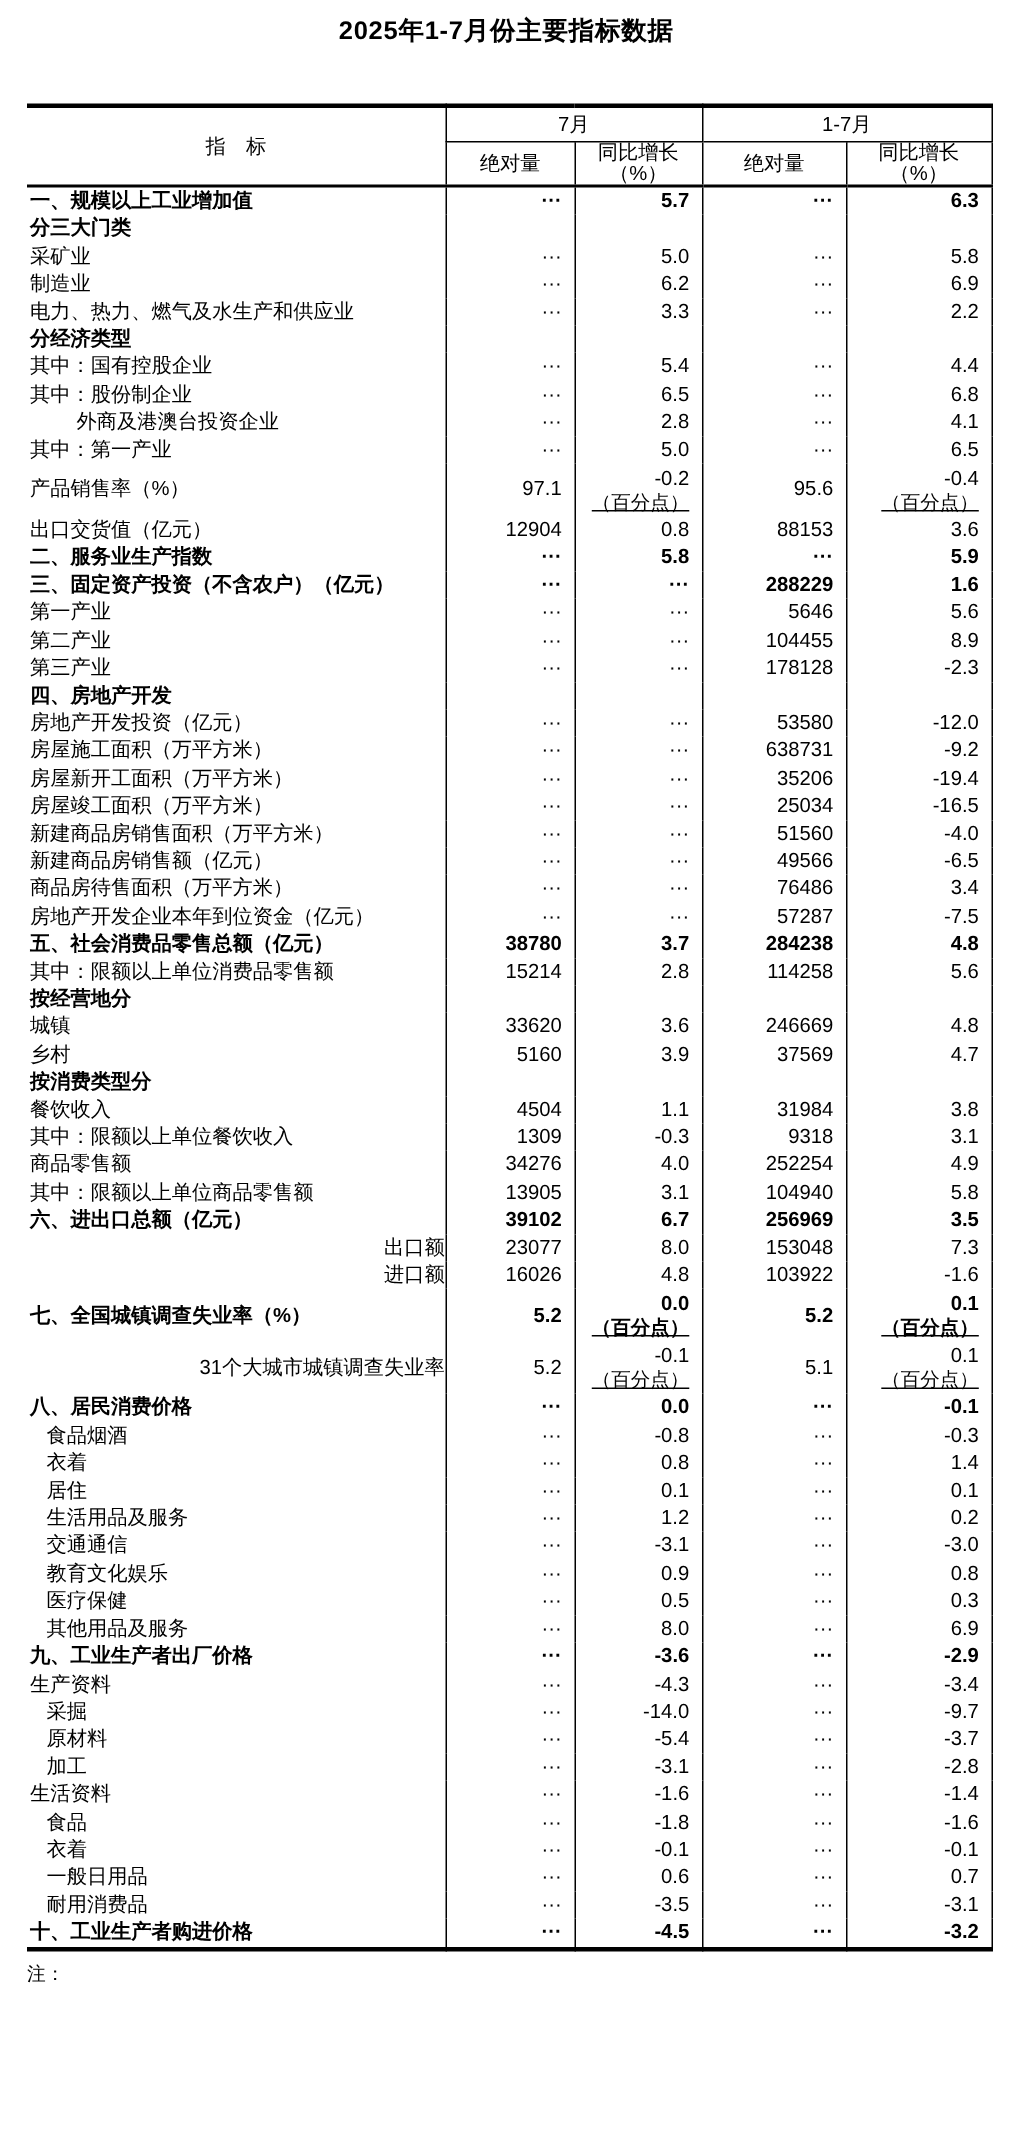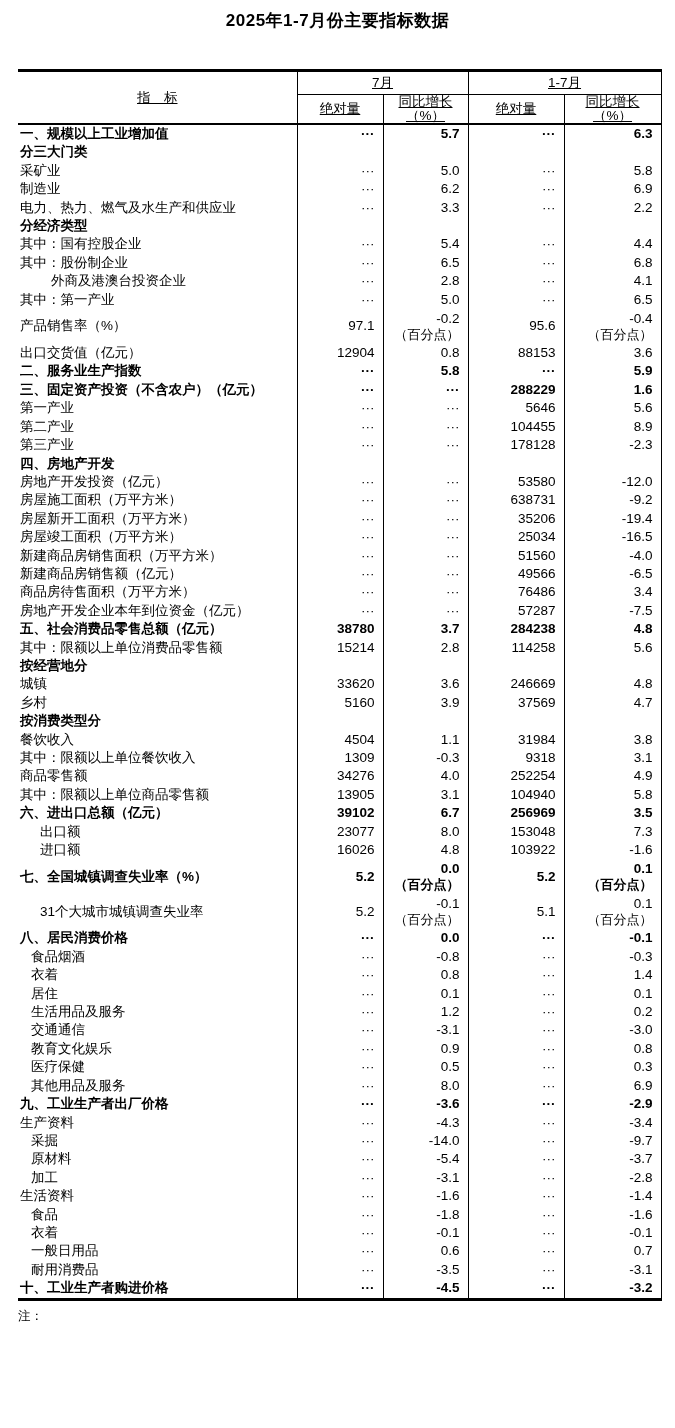--- a/index.html
+++ b/index.html
@@ -18,39 +18,39 @@
     border-top:3px solid #000; border-bottom:3px solid #000;
     border-right:1px solid #000;
   }
   col.c-ind  { width:279px; }
   col.c-mabs { width:86px; }
   col.c-myoy { width:85px; }
   col.c-cabs { width:96px; }
   col.c-cyoy { width:97px; }
   thead th {
     font-weight:normal; font-size:13.5px; text-align:center;
-    padding:0; vertical-align:middle;text-decoration:underline;
+    padding:0; vertical-align:middle;
   }
   thead tr.grp-row th { height:22px; }
   thead tr.sub-row th { height:28px; line-height:14px;margin-top:46px; }
   th.grp, th.sub { border-left:1px solid #000; }
   thead tr.grp-row th.grp { border-bottom:1px solid #000; }
   tbody tr:first-child td { border-top:2.5px solid #000; }
   tbody td {
     font-size:13.5px; line-height:18.4px; padding:0;
     vertical-align:middle; white-space:nowrap; overflow:hidden;
   }
   tbody td + td { border-left:1px solid #000; }
   td.ind { text-align:left; padding-left:2px; }
   td.ind.i1 { padding-left:13px; }
-  td.ind.i2 { padding-left:22px; }
+  td.ind.i2 { padding-left:22px;text-align:right; }
   td.ind.i3 { padding-left:33px; }
   td.num { text-align:right; padding-right:8px; }
   tr.bold td { font-weight:bold; }
-  td.num .note { display:block; font-size:13px; line-height:15px; padding-bottom:2px; }
+  td.num .note { display:block; font-size:13px; line-height:15px; padding-bottom:2px;text-decoration:underline; }
   td.num .val2 { display:block; line-height:17px; padding-top:1px; }
   .notes { margin:7px 18px 0 18px; font-size:12.5px; line-height:16px; }
   .notes .note-line { display:block; }
 </style>
 </head>
 <body>
 
 <div class="title">2025年1-7月份主要指标数据</div>
 
 <div class="table-wrap">

